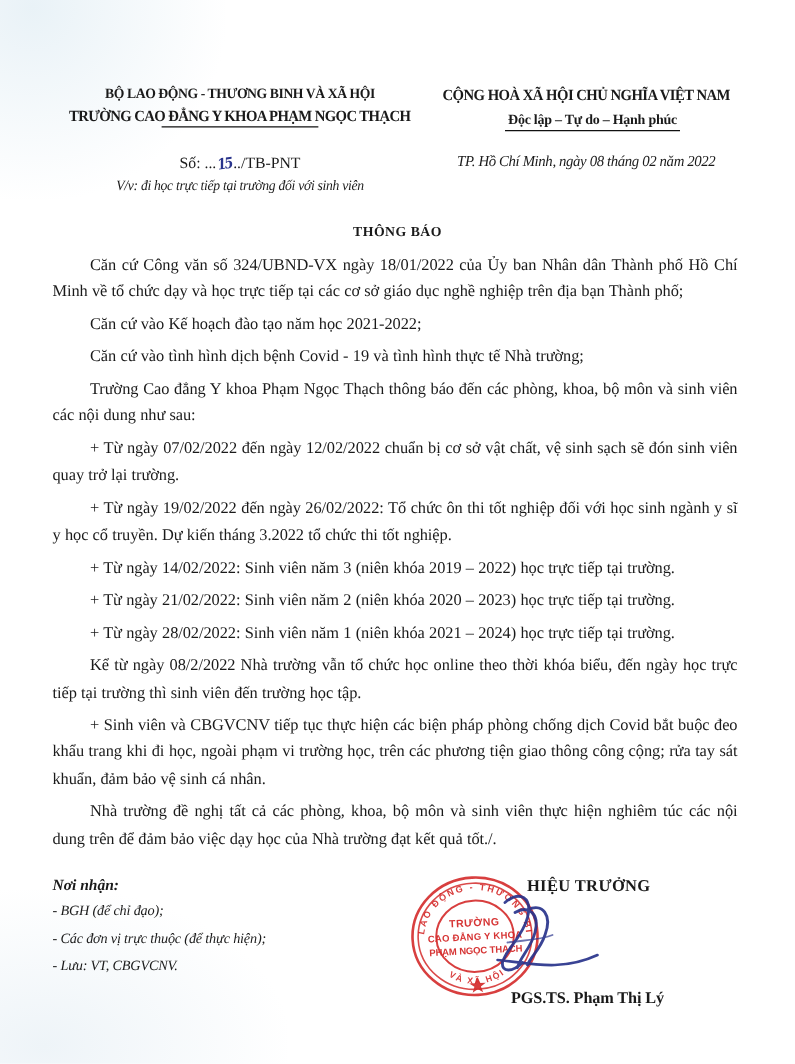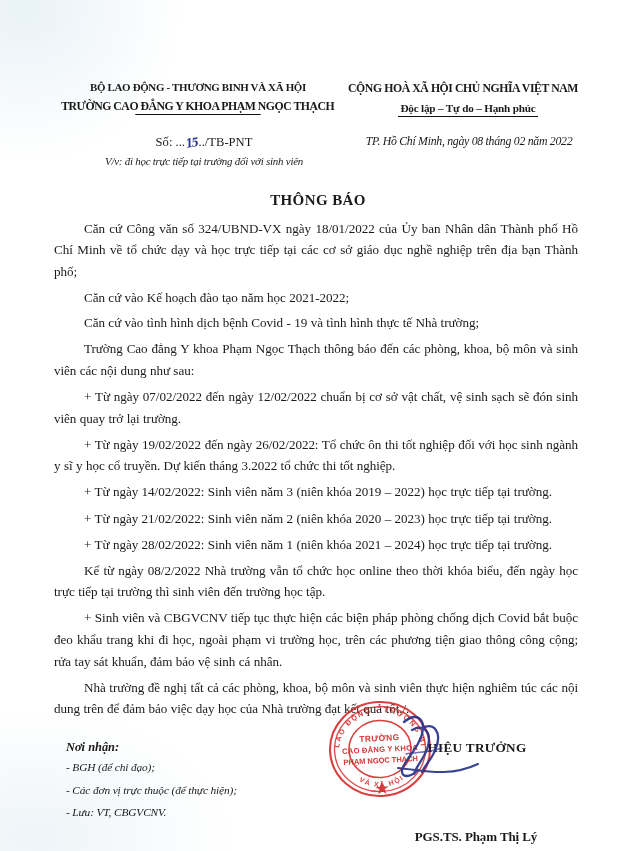--- a/index.html
+++ b/index.html
@@ -27,21 +27,21 @@
   .scan-tint-bl {
     position: absolute;
     left: -30px; bottom: -40px;
     width: 260px; height: 180px;
     background: radial-gradient(ellipse at 25% 70%, #eef4f8 0%, rgba(238,244,248,0) 72%);
     pointer-events: none;
   }
   .page {
     position: absolute;
     inset: 0;
-    padding: 16px;
+    padding: 4px;
   }
 
   
   .header {
     display: flex;
     align-items: flex-start;
     padding: 63px 36px 0 38px;
   }
   .header-col-left {
     width: 300px;
@@ -146,21 +146,21 @@
     font-size: 12.2px;
     font-style: italic;
     white-space: nowrap;
     letter-spacing: -0.3px;
     transform: scaleX(0.97);
   }
 
   
   .doc-title {
     text-align: center;
-    font-size: 15px;
+    font-size: 11px;
     font-weight: bold;
     letter-spacing: 0.4px;
     margin-top: 22px;
   }
 
   
   .body-text {
     padding: 4px 42px 0 38px;
   }
   .para {
@@ -174,21 +174,20 @@
     word-spacing: 0.2px;
   }
   .para.tight { padding-top: 4px; }
 
   
   .footer {
     display: flex;
     align-items: flex-start;
     padding: 18px 30px 0 38px;
     position: relative;
-    margin-left: 12px;
   }
   .recipients {
     width: 272px;
   }
   .recipients-title {
     font-size: 12.4px;
     font-style: italic;
     font-weight: bold;
     line-height: 1.5;
   }

